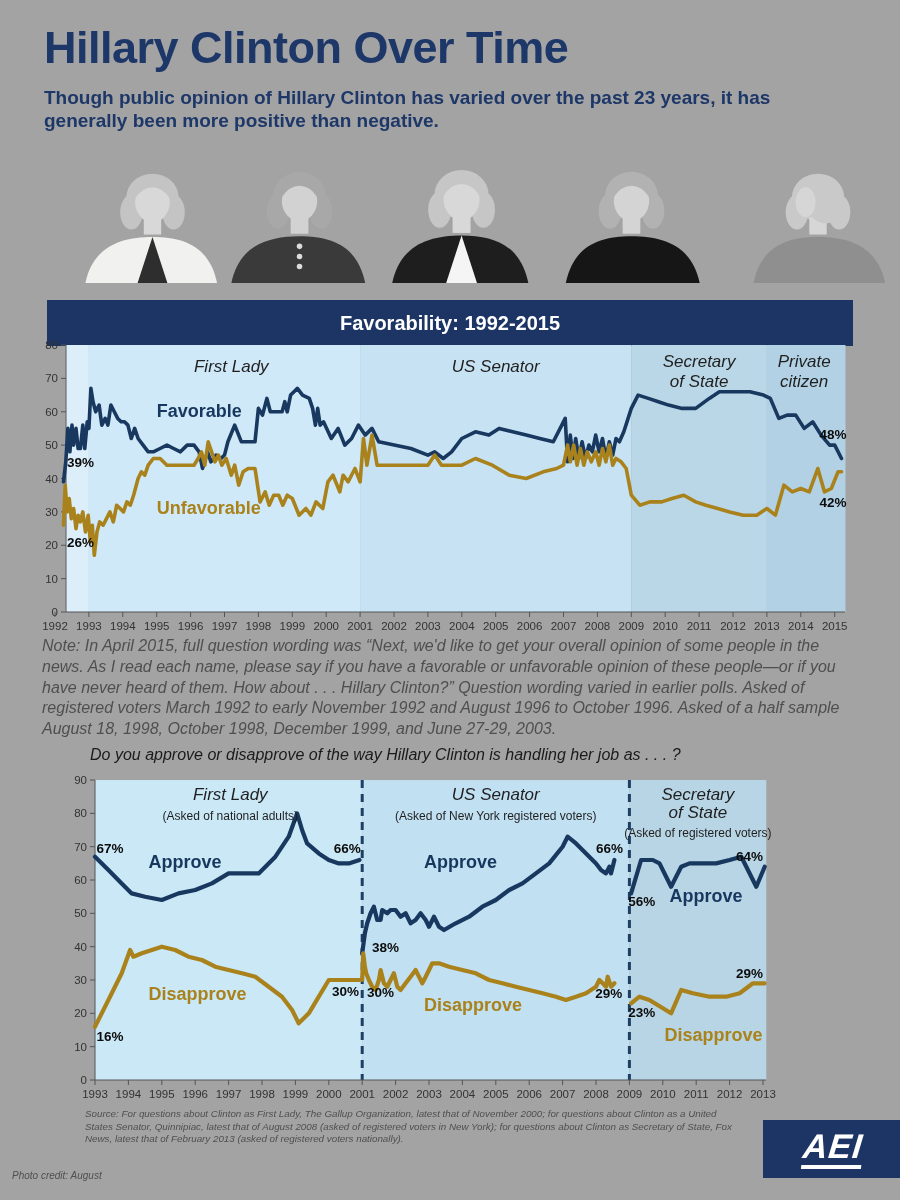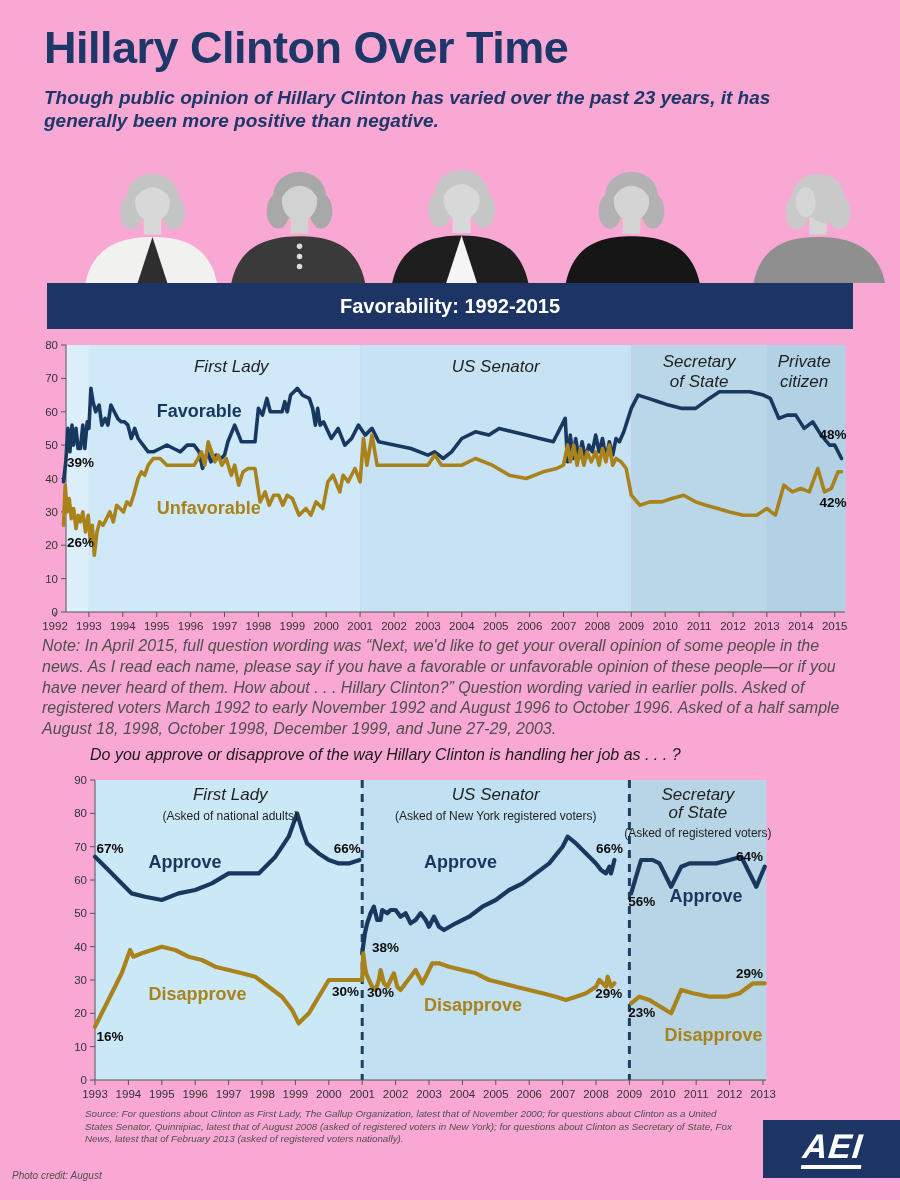--- a/index.html
+++ b/index.html
@@ -1,27 +1,27 @@
 <!DOCTYPE html>
 <html><head>
 <meta charset="utf-8">
 <style>
   html,body{margin:0;padding:0;}
-  .page{position:relative;width:900px;height:1200px;background:#f9a8d4;overflow:hidden;
+  .page{position:relative;width:900px;height:1200px;background:#a3a3a3;overflow:hidden;
         font-family:"Liberation Sans",sans-serif;}
   .title{position:absolute;left:44px;top:22px;font-size:45px;font-weight:900;
          letter-spacing:-0.5px;color:#1d3768;}
   .subtitle{position:absolute;left:44px;top:86px;width:770px;font-size:19px;
-            font-weight:bold;color:#1d3768;line-height:1.22;font-style:italic;}
+            font-weight:bold;color:#1d3768;line-height:1.22;}
   .photos{position:absolute;left:0;top:160px;width:900px;height:123px;}
   .photo{position:absolute;bottom:0;}
   .banner{position:absolute;left:47px;width:806px;height:46px;background:#1c3565;
           color:#fff;font-size:20px;font-weight:bold;display:flex;
           align-items:center;justify-content:center;}
-  .banner1{top:283px;justify-content:center;}
+  .banner1{top:300px;justify-content:center;}
   .banner2{top:688px;}
   .chartsvg{position:absolute;left:0;}
   #chart1{top:337px;width:900px;height:300px;}
   #chart2{top:770px;width:900px;height:335px;}
   .note{position:absolute;left:34px;top:636px;width:812px;font-size:16px;
         font-style:italic;color:#4f4f4f;line-height:1.3;margin-left:8px;}
   .note .src{display:block;}
   .question{position:absolute;left:90px;top:746px;font-size:16px;font-style:italic;
             color:#1b1b1b;}
   .footer-source{position:absolute;left:85px;top:1108px;width:650px;font-size:9.8px;

